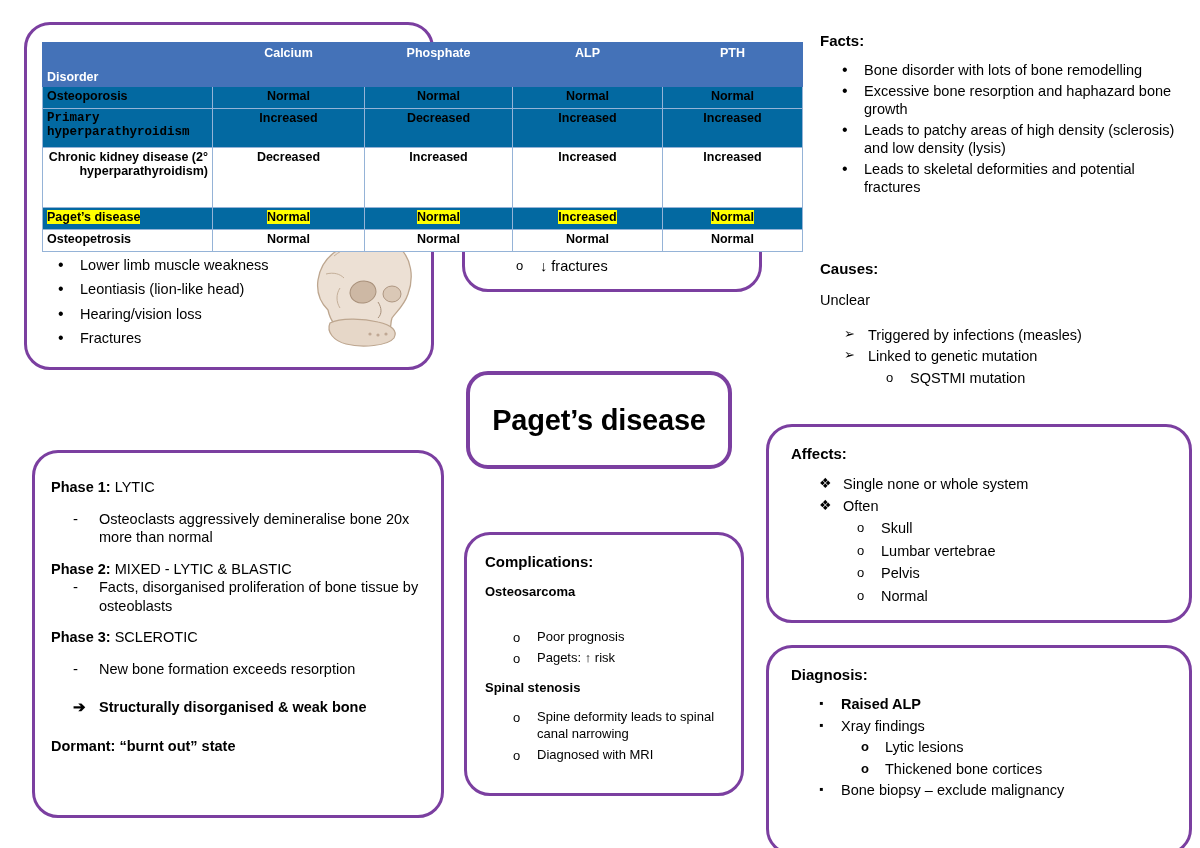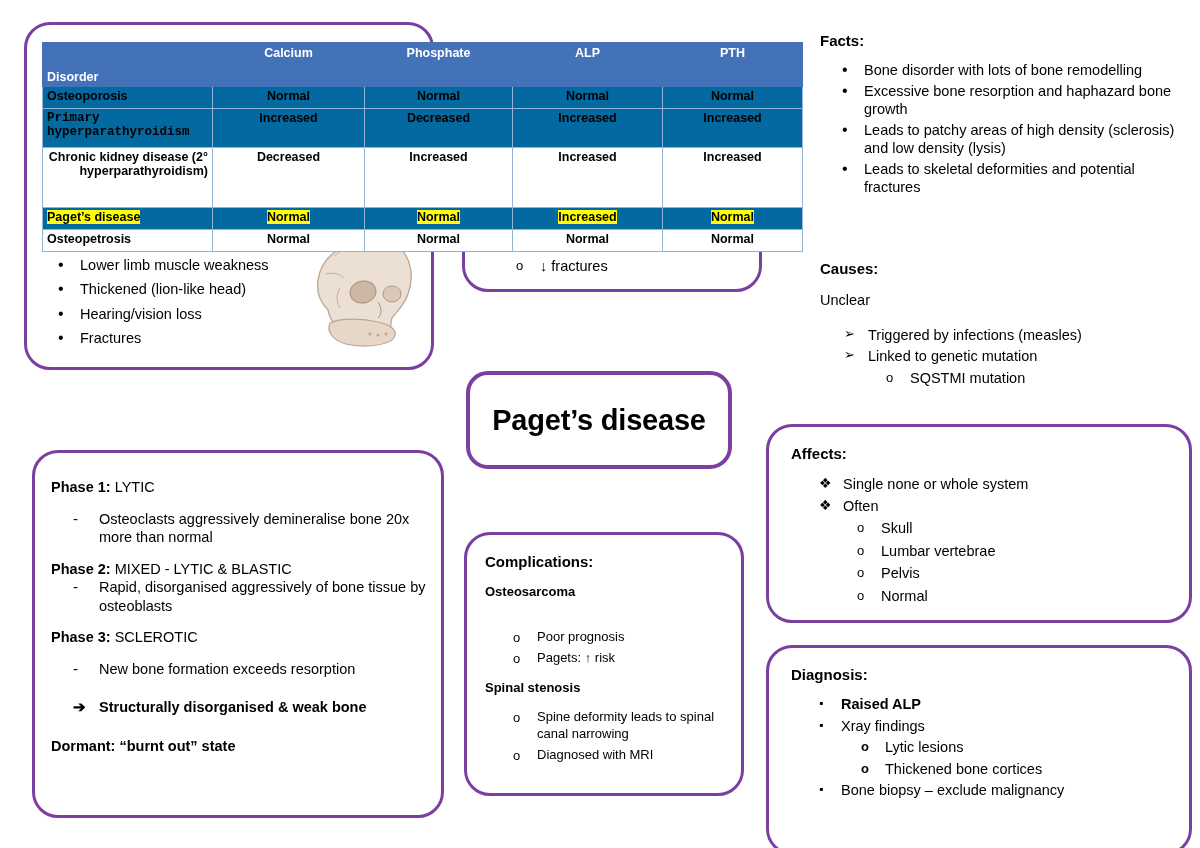--- a/index.html
+++ b/index.html
@@ -116,21 +116,21 @@
   <div class="li tx" style="margin-top:3px;">
     <span class="mk mk-disc">•</span>
     <span class="bd">impinges of nerve = pain</span>
   </div>
   <div class="li tx" style="margin-top:6px;">
     <span class="mk mk-disc">•</span>
     <span class="bd">Lower limb muscle weakness</span>
   </div>
   <div class="li tx" style="margin-top:6px;">
     <span class="mk mk-disc">•</span>
-    <span class="bd">Thickened (lion-like head)</span>
+    <span class="bd">Leontiasis (lion-like head)</span>
   </div>
   <div class="li tx" style="margin-top:6px;">
     <span class="mk mk-disc">•</span>
     <span class="bd">Hearing/vision loss</span>
   </div>
   <div class="li tx" style="margin-top:6px;">
     <span class="mk mk-disc">•</span>
     <span class="bd">Fractures</span>
   </div>
 </div>
@@ -365,21 +365,21 @@
       <span class="mk mk-dash">-</span>
       <span class="bd">Osteoclasts aggressively demineralise bone 20x more than normal</span>
     </div>
 
     <div class="tx" style="">
       <span style="font-weight:bold;">Phase 2:</span>
       <span> MIXED - LYTIC &amp; BLASTIC</span>
     </div>
     <div class="li tx" style="margin-left:22px;margin-bottom:13px;">
       <span class="mk mk-dash">-</span>
-      <span class="bd">Rapid, disorganised aggressively of bone tissue by osteoblasts</span>
+      <span class="bd">Facts, disorganised proliferation of bone tissue by osteoblasts</span>
     </div>
 
     <div class="tx" style="margin-bottom:13px;">
       <span style="font-weight:bold;">Phase 3:</span>
       <span> SCLEROTIC</span>
     </div>
     <div class="li tx" style="margin-left:22px;margin-bottom:20px;">
       <span class="mk mk-dash">-</span>
       <span class="bd">New bone formation exceeds resorption</span>
     </div>

